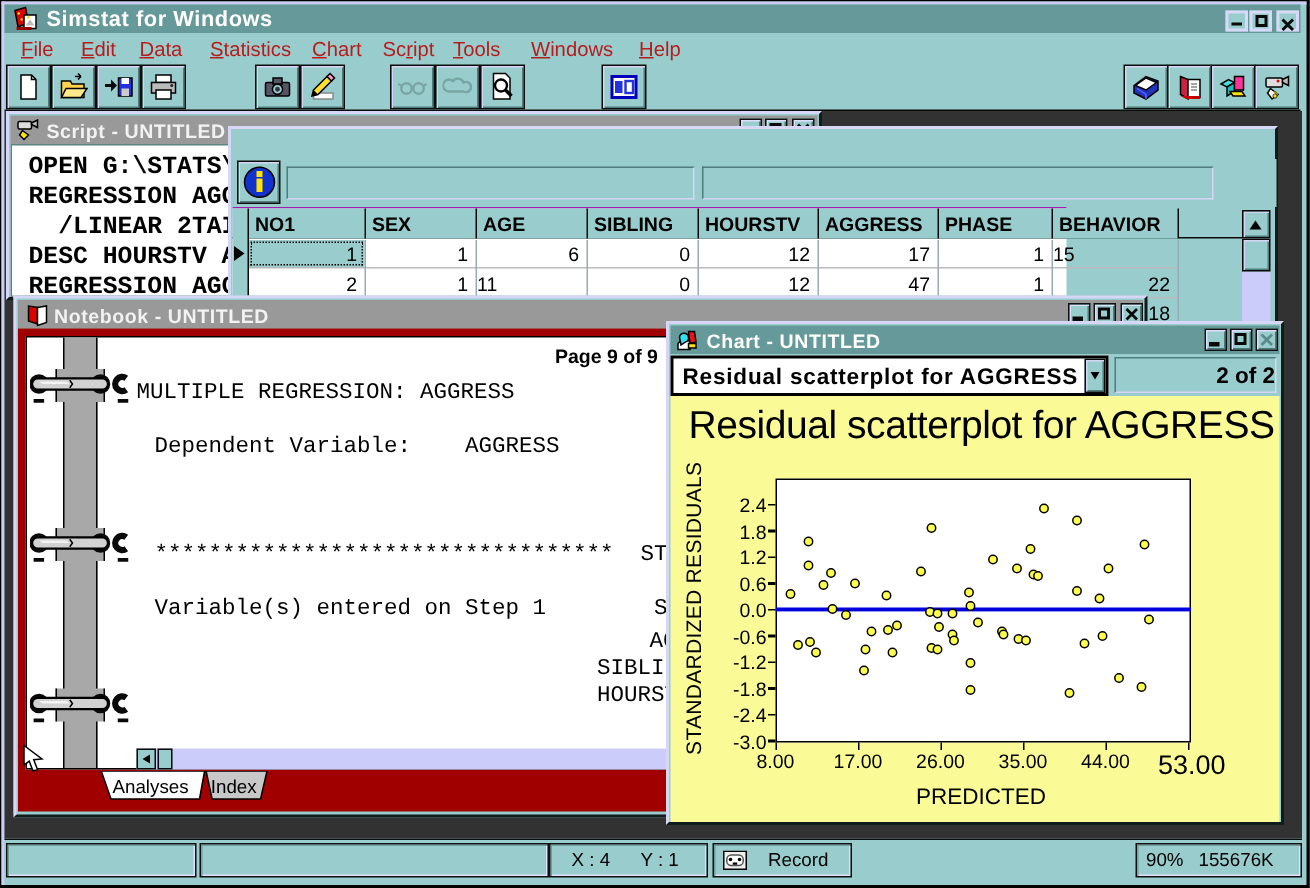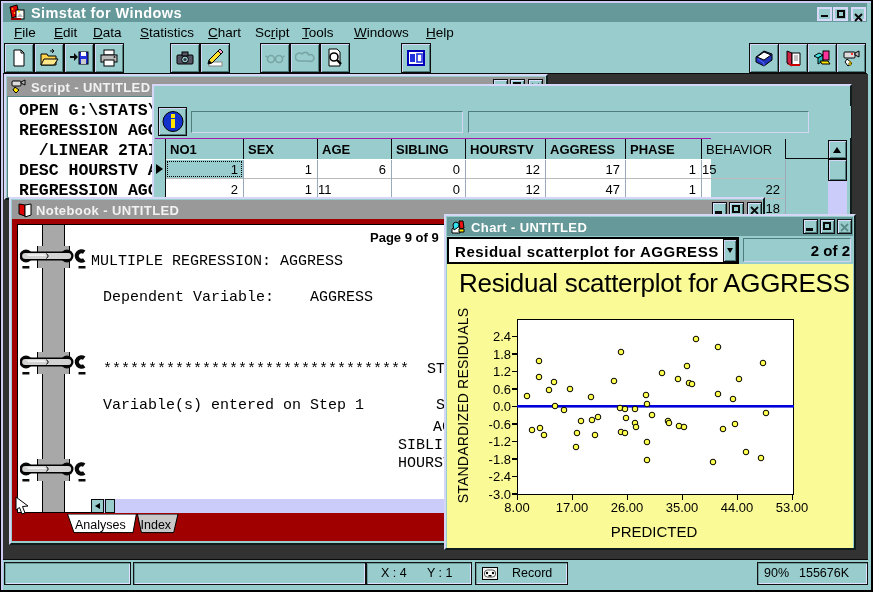--- a/index.html
+++ b/index.html
@@ -1,21 +1,21 @@
 <!DOCTYPE html>
 <html><head><meta charset="utf-8"><style>
 html,body{margin:0;padding:0;width:873px;height:592px;overflow:hidden;background:#000;font-family:"Liberation Sans",sans-serif;}
 *{box-sizing:border-box;}
 #app{position:absolute;left:1px;top:1px;width:870px;height:589px;background:#99CCCC;border-left:2px solid #ccccf4;border-top:2px solid #ccccf4;}
 .abs{position:absolute;}
 #titlebar{position:absolute;left:3px;top:3px;width:864px;height:19px;background:#669999;}
 #titlebar .txt{position:absolute;left:28px;top:2px;font:bold 14.5px "Liberation Sans",sans-serif;color:#fff;letter-spacing:.4px;}
 .mbtn{position:absolute;top:4px;width:15px;height:14px;background:#99CCCC;border:2px solid #d8d8f8;}
 #menubar{position:absolute;left:3px;top:22px;width:864px;height:20px;background:#99CCCC;}
-#menubar span{position:absolute;top:3px;font:13.5px "Liberation Sans",sans-serif;color:#000000;}
+#menubar span{position:absolute;top:3px;font:13.5px "Liberation Sans",sans-serif;color:#b91c1c;}
 #toolbar{position:absolute;left:3px;top:42px;width:864px;height:32px;background:#99CCCC;border-bottom:1px solid #0a0a0a;}
 .tbtn{position:absolute;top:1px;width:30px;height:30px;background:#99CCCC;border:1px solid #0d0d0d;box-shadow:inset 1px 1px 0 #d5d5f5,inset -1px -1px 0 #4f7c7c;}
 .tbtn svg{position:absolute;left:4px;top:4px;}
 #mdi{position:absolute;left:3px;top:74px;width:865px;height:485px;background:#323232;}
 .win{position:absolute;background:#99CCCC;border:2px solid;border-color:#d6d6f6 #101c1c #101c1c #d6d6f6;}
 .wtitle{position:absolute;left:1px;top:1px;right:1px;height:19px;background:#999999;overflow:hidden;}
 .wtitle.act{background:#669999;}
 .wtitle .txt{position:absolute;left:24px;top:3px;font:bold 13px "Liberation Sans",sans-serif;color:#f2f2f2;letter-spacing:.4px;white-space:nowrap;}
 .wtitle.act .txt{color:#fff;}
 .wb{position:absolute;top:2px;width:15px;height:15px;background:#99CCCC;border:1px solid #101010;box-shadow:inset 1px 1px 0 #dedefe,inset -1px -1px 0 #4f7a7a;}
@@ -205,21 +205,21 @@
  <div class="abs" id="dtable" style="left:1px;top:52px;width:556px;height:94px;background:#fff;border-top:1px solid #a21caf;font:13px 'Liberation Sans',sans-serif;">
   <div class="abs" style="left:0;top:0;width:673px;height:20px;background:#99CCCC;border-bottom:1px solid #0a0a0a"></div>
   <div class="abs" style="left:0;top:0;width:11px;height:94px;background:#99CCCC;border-right:1px solid #0a0a0a"></div>
   <div class="abs" style="left:11px;top:0;width:78px;height:20px;background:#99CCCC;border-right:1px solid #0a0a0a;font-weight:bold;padding:3px 0 0 4px">NO1</div>
   <div class="abs" style="left:89px;top:0;width:74px;height:20px;background:#99CCCC;border-right:1px solid #0a0a0a;font-weight:bold;padding:3px 0 0 4px">SEX</div>
   <div class="abs" style="left:163px;top:0;width:74px;height:20px;background:#99CCCC;border-right:1px solid #0a0a0a;font-weight:bold;padding:3px 0 0 4px">AGE</div>
   <div class="abs" style="left:237px;top:0;width:74px;height:20px;background:#99CCCC;border-right:1px solid #0a0a0a;font-weight:bold;padding:3px 0 0 4px">SIBLING</div>
   <div class="abs" style="left:311px;top:0;width:80px;height:20px;background:#99CCCC;border-right:1px solid #0a0a0a;font-weight:bold;padding:3px 0 0 4px">HOURSTV</div>
   <div class="abs" style="left:391px;top:0;width:80px;height:20px;background:#99CCCC;border-right:1px solid #0a0a0a;font-weight:bold;padding:3px 0 0 4px">AGGRESS</div>
   <div class="abs" style="left:471px;top:0;width:76px;height:20px;background:#99CCCC;border-right:1px solid #0a0a0a;font-weight:bold;padding:3px 0 0 4px">PHASE</div>
-  <div class="abs" style="left:547px;top:0;width:84px;height:20px;background:#99CCCC;border-right:1px solid #0a0a0a;font-weight:normal;padding:3px 0 0 4px">BEHAVIOR</div>
+  <div class="abs" style="left:547px;top:0;width:84px;height:20px;background:#99CCCC;border-right:1px solid #0a0a0a;font-weight:bold;padding:3px 0 0 4px">BEHAVIOR</div>
   <div class="abs" style="left:11px;top:39px;width:620px;height:1px;background:#bbb"></div>
   <div class="abs" style="left:11px;top:21px;width:77px;height:18px;background:#99CCCC;outline:1px dotted #000;outline-offset:-2px;text-align:right;padding:2px 5px 0 0">1</div>
   <div class="abs" style="left:89px;top:21px;width:73px;height:18px;text-align:right;padding:2px 5px 0 0">1</div>
   <div class="abs" style="left:163px;top:21px;width:73px;height:18px;text-align:right;padding:2px 5px 0 0">6</div>
   <div class="abs" style="left:237px;top:21px;width:73px;height:18px;text-align:right;padding:2px 5px 0 0">0</div>
   <div class="abs" style="left:311px;top:21px;width:79px;height:18px;text-align:right;padding:2px 5px 0 0">12</div>
   <div class="abs" style="left:391px;top:21px;width:79px;height:18px;text-align:right;padding:2px 5px 0 0">17</div>
   <div class="abs" style="left:471px;top:21px;width:75px;height:18px;text-align:right;padding:2px 5px 0 0">1</div>
   <div class="abs" style="left:547px;top:21px;width:83px;height:18px;text-align:left;padding:2px 5px 0 0">15</div>
   <div class="abs" style="left:11px;top:58.5px;width:620px;height:1px;background:#bbb"></div>
@@ -388,21 +388,21 @@
   <div class="abs" style="left:50px;top:236px;width:40px;text-align:center;font-size:13px">8.00</div>
   <div class="abs" style="left:69.5px;top:231px;width:1.5px;height:5px;background:#000"></div>
   <div class="abs" style="left:105px;top:236px;width:40px;text-align:center;font-size:13px">17.00</div>
   <div class="abs" style="left:124.5px;top:231px;width:1.5px;height:5px;background:#000"></div>
   <div class="abs" style="left:160px;top:236px;width:40px;text-align:center;font-size:13px">26.00</div>
   <div class="abs" style="left:179.5px;top:231px;width:1.5px;height:5px;background:#000"></div>
   <div class="abs" style="left:215px;top:236px;width:40px;text-align:center;font-size:13px">35.00</div>
   <div class="abs" style="left:234.5px;top:231px;width:1.5px;height:5px;background:#000"></div>
   <div class="abs" style="left:270px;top:236px;width:40px;text-align:center;font-size:13px">44.00</div>
   <div class="abs" style="left:289.5px;top:231px;width:1.5px;height:5px;background:#000"></div>
-  <div class="abs" style="left:325px;top:236px;width:40px;text-align:center;font-size:13px">53.00</div>
+  <div class="abs" style="left:325px;top:236px;width:40px;text-align:center;font-size:18px">53.00</div>
   <div class="abs" style="left:344.5px;top:231px;width:1.5px;height:5px;background:#000"></div>
   <div class="abs" style="left:147px;top:259px;width:120px;text-align:center;font-size:15px">PREDICTED</div>
   <svg class="abs" style="left:70px;top:55px" width="277" height="176" viewBox="0 0 277 176">
         <rect x="0" y="86" width="277" height="2.6" fill="#0000dd"></rect>
         <g fill="#ffff4d" stroke="#000" stroke-width="1">
           <circle cx="10" cy="77" r="2.8"></circle>
           <circle cx="15" cy="111" r="2.8"></circle>
           <circle cx="22" cy="42" r="2.8"></circle>
           <circle cx="22" cy="58" r="2.8"></circle>
           <circle cx="23" cy="109" r="2.8"></circle>

